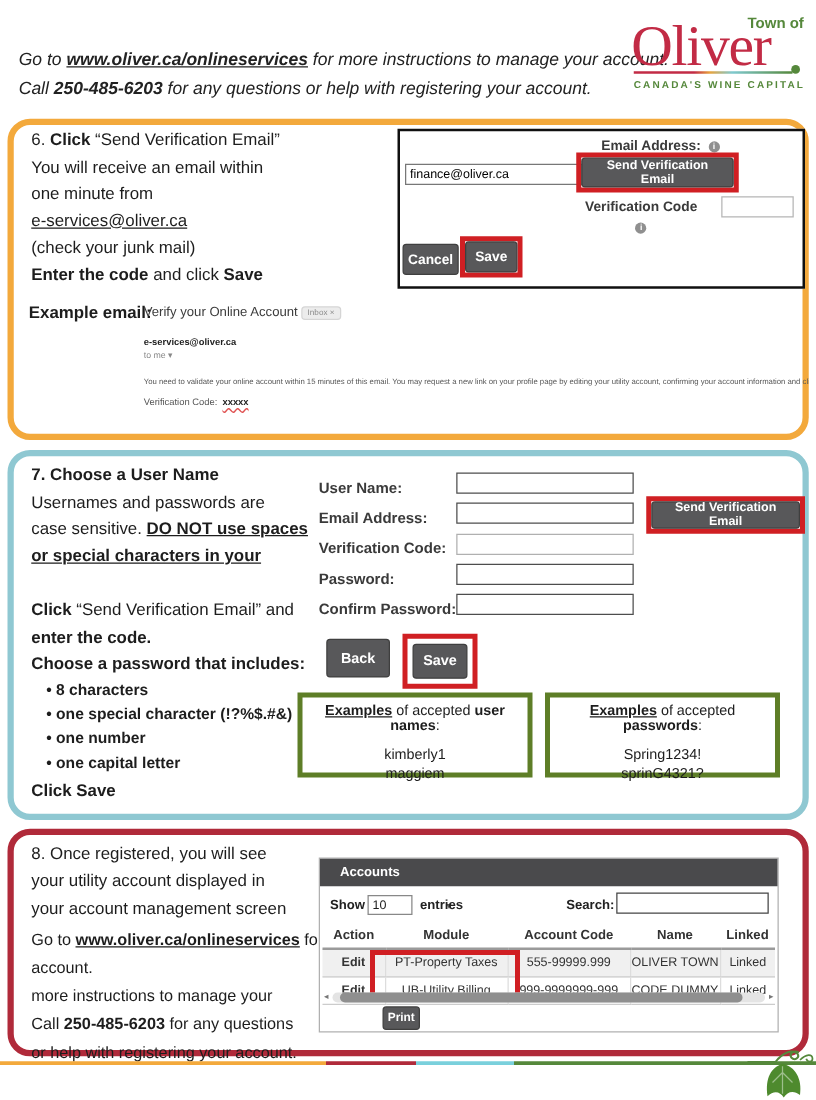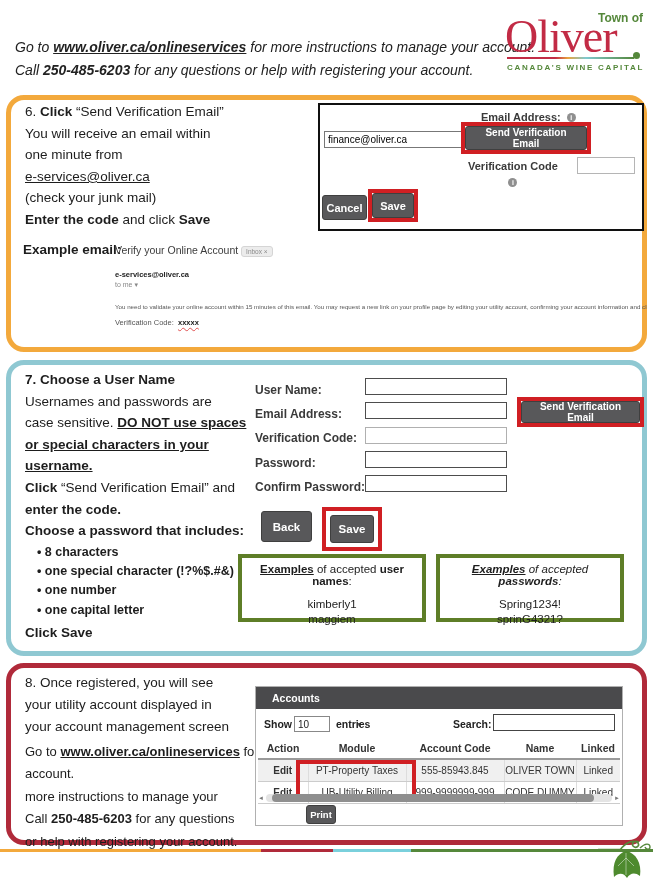--- a/index.html
+++ b/index.html
@@ -108,21 +108,20 @@
       </div>
     </div>
   </div>
 
   <div class="secbox" style="left:6px;top:360px;width:641px;height:296px;border:5px solid var(--teal);">
     <div class="abs" style="left:14px;top:4px;font-size:13.5px;line-height:21.6px;">
       <div class="ln b">7. Choose a User Name</div>
       <div class="ln">Usernames and passwords are</div>
       <div class="ln"><span>case sensitive. </span><span class="b u">DO NOT use spaces</span></div>
       <div class="ln b u">or special characters in your</div>
-      <div class="ln b u">username.</div>
     </div>
     <div class="abs" style="left:14px;top:112px;font-size:13.5px;line-height:21.6px;">
       <div class="ln"><span class="b">Click</span><span> “Send Verification Email” and</span></div>
       <div class="ln b">enter the code.</div>
       <div class="ln b">Choose a password that includes:</div>
     </div>
     <div class="abs" style="left:26px;top:178px;font-size:12.5px;font-weight:bold;line-height:19.2px;">
       <div class="ln">• <span>8 characters</span></div>
       <div class="ln">• <span>one special character (!?%$.#&amp;)</span></div>
       <div class="ln">• <span>one number</span></div>
@@ -149,21 +148,21 @@
     </div>
 
     <div class="greenbox" style="left:227px;top:189px;width:188px;height:68px;">
       <div style="margin-top:5px;"><span class="b u">Examples</span><span> of accepted </span><span class="b">user names</span><span>:</span></div>
       <div style="margin-top:10px;line-height:15px;">
         <div>kimberly1</div>
         <div>maggiem</div>
       </div>
     </div>
     <div class="greenbox" style="left:425px;top:189px;width:188px;height:68px;">
-      <div style="margin-top:5px;font-style:italic;"><span class="b u">Examples</span><span> of accepted </span><span class="b">passwords</span><span>:</span></div>
+      <div style="margin-top:5px;"><span class="b u">Examples</span><span> of accepted </span><span class="b">passwords</span><span>:</span></div>
       <div style="margin-top:10px;line-height:15px;">
         <div>Spring1234!</div>
         <div>sprinG4321?</div>
       </div>
     </div>
   </div>
 
   <div class="secbox" style="left:6px;top:663px;width:641px;height:182px;border:5px solid var(--crimson);">
     <div class="abs" style="left:14px;top:4px;font-size:13.5px;line-height:21.8px;">
       <div class="ln">8. Once registered, you will see</div>
@@ -203,21 +202,21 @@
             <th>Module</th>
             <th>Account Code</th>
             <th>Name</th>
             <th>Linked</th>
           </tr>
         </thead>
         <tbody>
           <tr class="alt">
             <td>Edit</td>
             <td>PT-Property Taxes</td>
-            <td>555-85943.845</td>
+            <td>555-99999.999</td>
             <td>OLIVER TOWN</td>
             <td>Linked</td>
           </tr>
           <tr>
             <td>Edit</td>
             <td>UB-Utility Billing</td>
             <td>999-9999999-999</td>
             <td>CODE DUMMY</td>
             <td>Linked</td>
           </tr>

